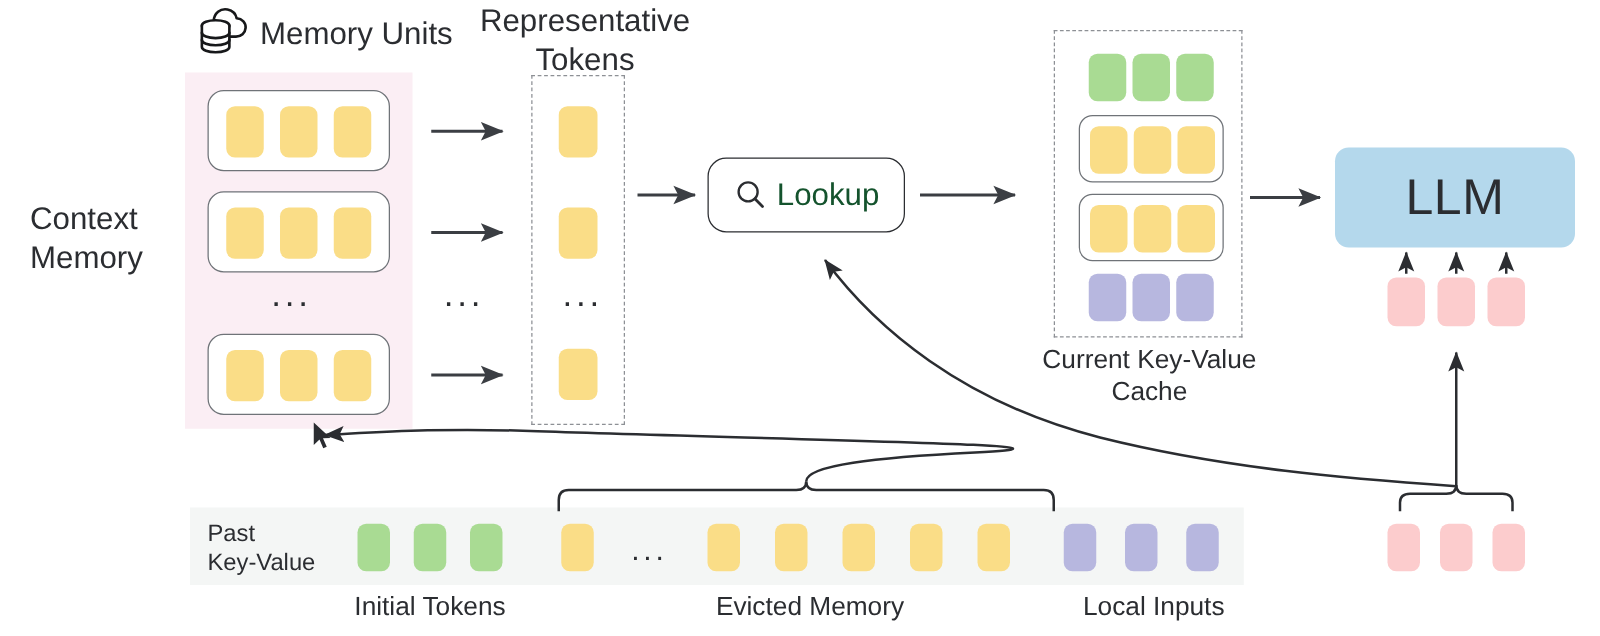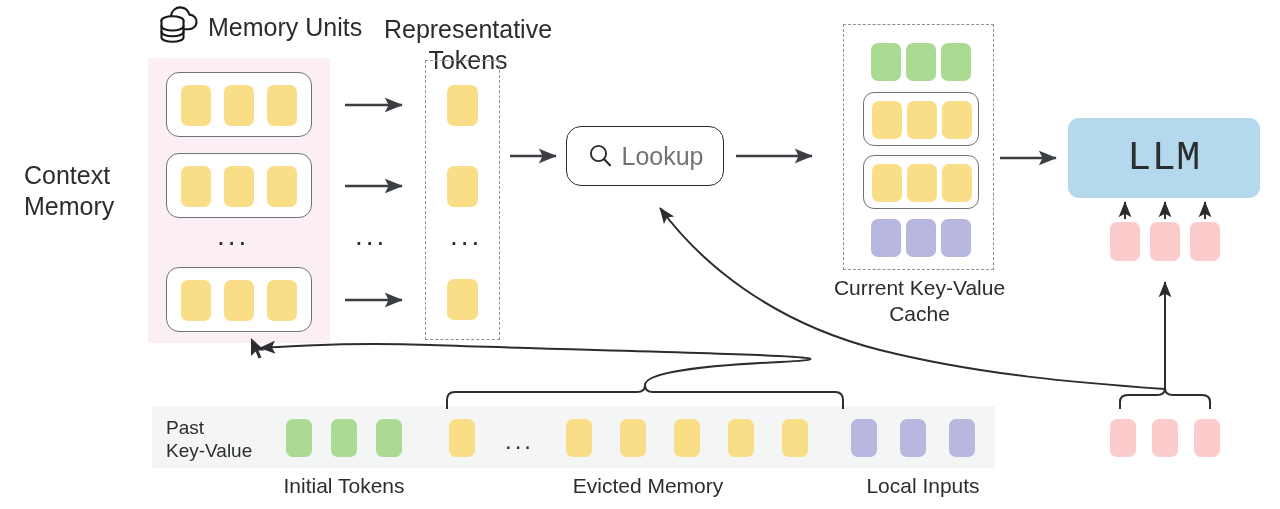--- a/index.html
+++ b/index.html
@@ -87,31 +87,30 @@
     left: 566px; top: 126px; width: 158px; height: 60px;
     border: 1.6px solid #2b2d31;
     border-radius: 15px;
     background: #ffffff;
     box-sizing: border-box;
     display: flex;
     align-items: center;
     justify-content: center;
     gap: 7px;
   }
-  #lookup-label { font-size: 25px; color: #737373; }
+  #lookup-label { font-size: 25px; color: #14532d; }
 
   
   #llm-box {
     left: 1068px; top: 118px; width: 192px; height: 80px;
     background: #b4d8ec;
     border-radius: 11px;
     display: flex;
     align-items: center;
     justify-content: center;
-    font-family: Liberation Mono, monospace;
   }
   #llm-label { font-size: 40px; color: #2b2d31; letter-spacing: 0.5px; }
 
   svg.overlay {
     position: absolute;
     left: 0; top: 0;
     width: 1280px; height: 509px;
     pointer-events: none;
     overflow: visible;
   }
@@ -154,21 +153,21 @@
   </div>
 
   <div class="dots" style="left:217px; top:222px;">...</div>
 
   <div class="mem-unit" style="left:166px; top:267px; width:146px; height:65px;">
     <div class="tok tok-yellow" style="left:14px; top:12px; width:30px; height:41px;"></div>
     <div class="tok tok-yellow" style="left:57px; top:12px; width:30px; height:41px;"></div>
     <div class="tok tok-yellow" style="left:100px; top:12px; width:30px; height:41px;"></div>
   </div>
 
-  <div class="lbl lbl-xl lbl-ctr" style="left:378px; top:14px; width:180px;text-align:center;">Representative
+  <div class="lbl lbl-xl lbl-ctr" style="left:378px; top:2px; width:180px;text-align:center;">Representative
 Tokens</div>
 
   <div class="dashed-box" style="left:425px; top:60px; width:75px; height:280px;"></div>
 
   <div class="tok tok-yellow" style="left:447px; top:85px; width:31px; height:41px;"></div>
   <div class="tok tok-yellow" style="left:447px; top:166px; width:31px; height:41px;"></div>
   <div class="dots" style="left:450px; top:222px;">...</div>
   <div class="tok tok-yellow" style="left:447px; top:279px; width:31px; height:41px;"></div>
 
   <div class="dots" style="left:355px; top:222px;">...</div>

